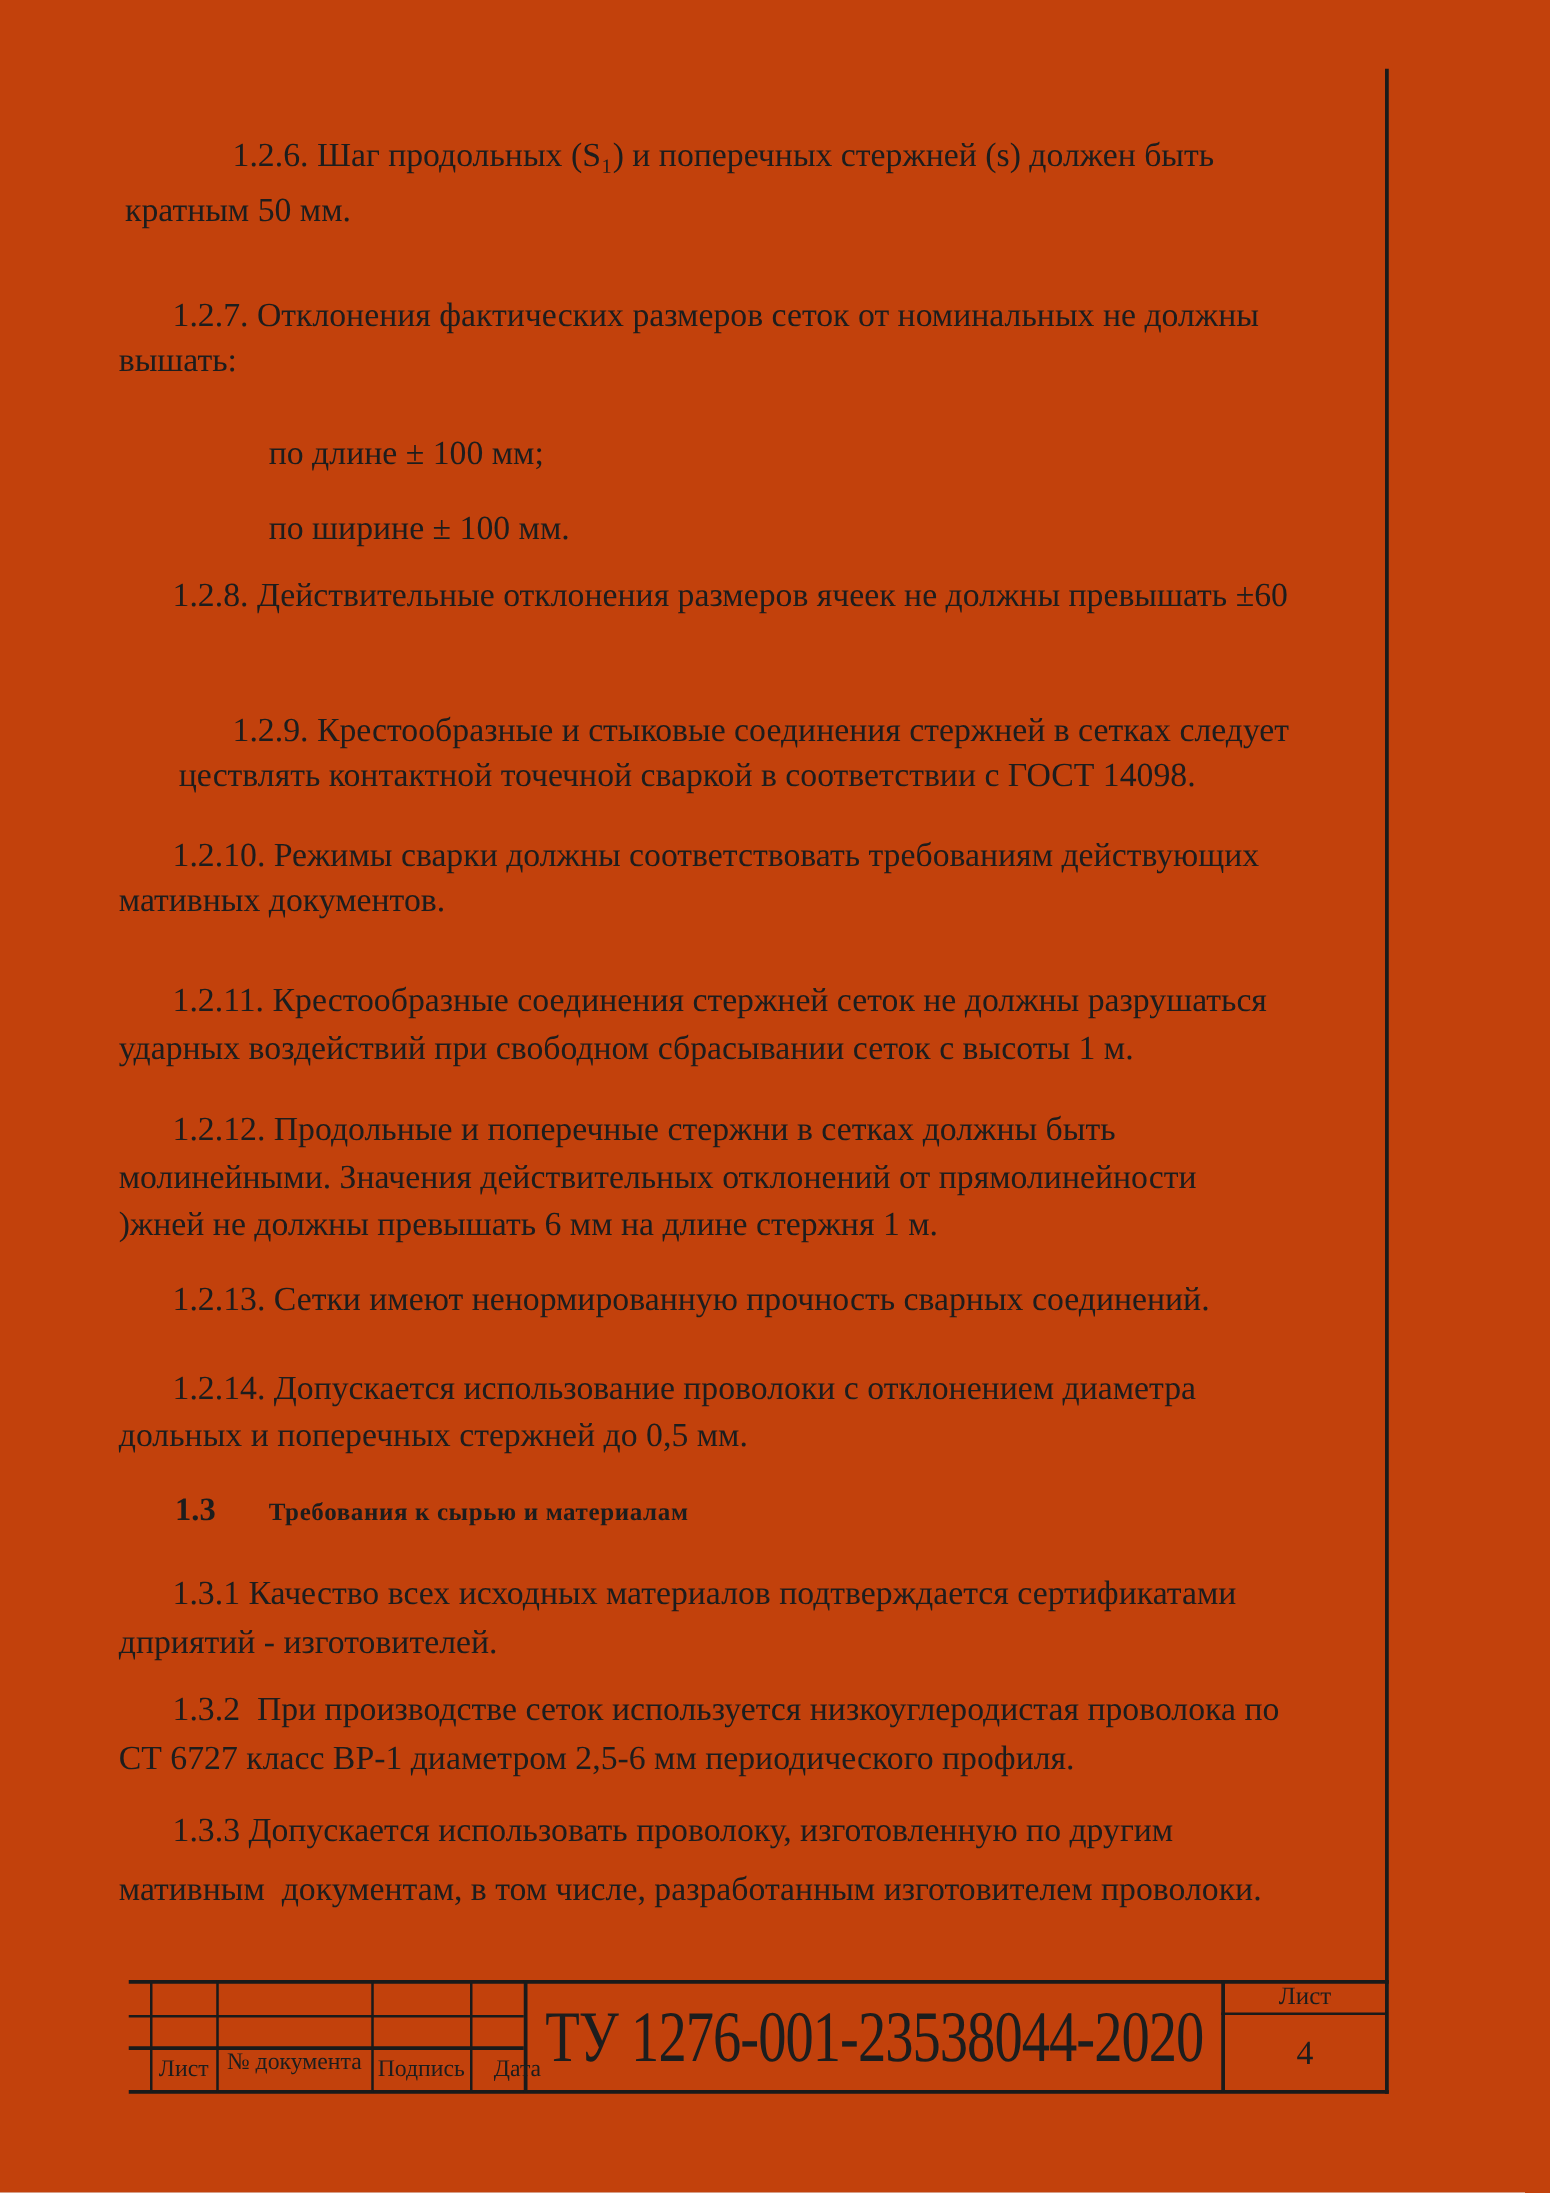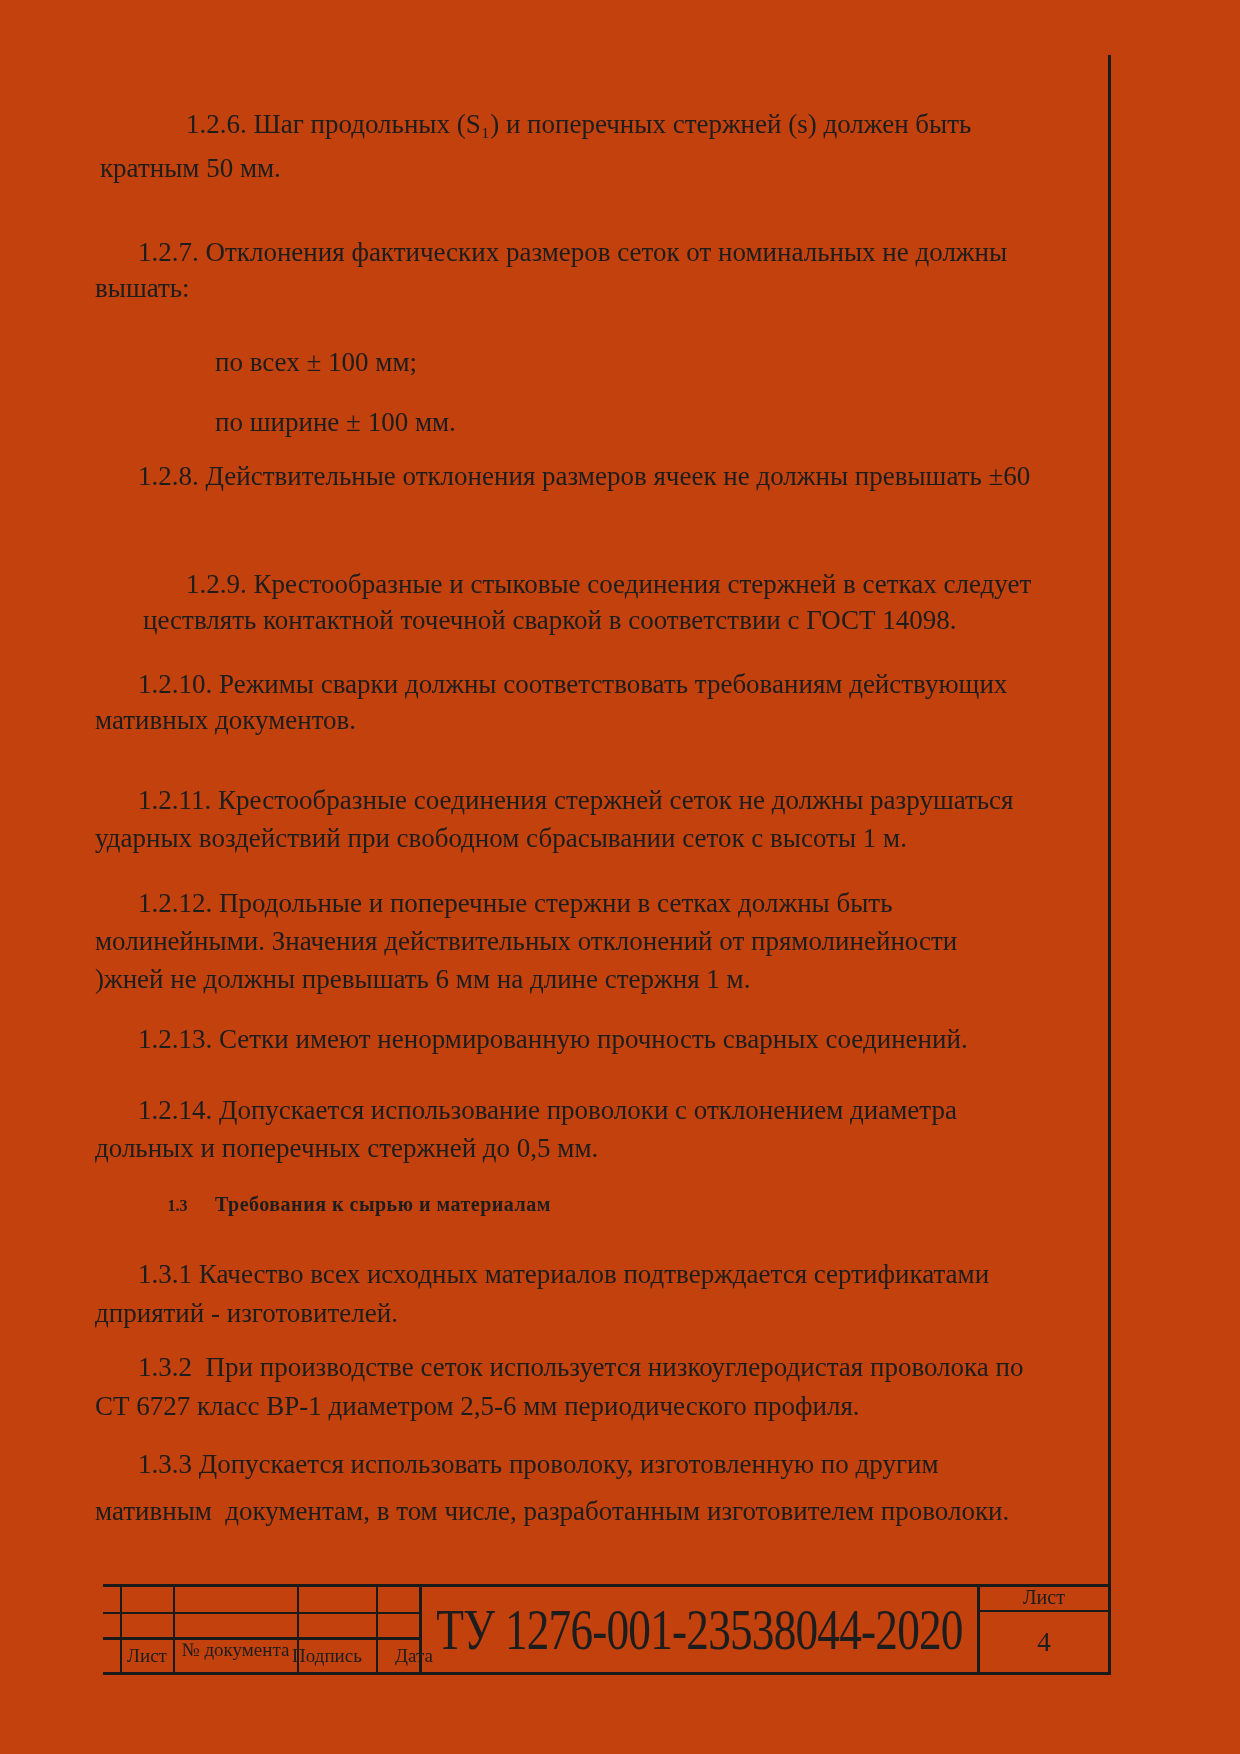--- a/index.html
+++ b/index.html
@@ -20,21 +20,21 @@
     width:1012px;
     letter-spacing:0px;
   }
   .vline,.hline{position:absolute;background:#1a1a1a;}
   .heading{
     position:absolute;
     display:flex;
     font-weight:bold;
     align-items:baseline;
   }
-  .heading .hnum{font-size:16px;width:75px;flex:0 0 75px;text-align:center;}
+  .heading .hnum{font-size:26px;width:75px;flex:0 0 75px;}
   .heading .htitle{font-size:20px;letter-spacing:0.5px;}
   .cell{
     position:absolute;
     display:flex;align-items:center;justify-content:center;
     text-align:center;
     overflow:hidden;
   }
   .footer-label{font-size:19px;}
   .docnum-cell span{
     font-size:58px;
@@ -52,21 +52,21 @@
 <div class="page">
 
   <div class="vline" style="left:1108px;top:55px;width:3px;height:1620px;"></div>
 
   <div class="para" style="top:102px;left:100px;text-indent:86px;line-height:44px;">1.2.6. Шаг продольных (S₁) и поперечных стержней (s) должен быть
 кратным 50 мм.</div>
 
   <div class="para" style="top:234px;left:95px;text-indent:43px;">1.2.7. Отклонения фактических размеров сеток от номинальных не должны
 вышать:</div>
 
-  <div class="para" style="top:344px;left:215px;">по всех ± 100 мм;</div>
+  <div class="para" style="top:344px;left:215px;">по длине ± 100 мм;</div>
 
   <div class="para" style="top:404px;left:215px;">по ширине ± 100 мм.</div>
 
   <div class="para" style="top:458px;left:95px;text-indent:43px;">1.2.8. Действительные отклонения размеров ячеек не должны превышать ±60</div>
 
   <div class="para" style="top:566px;left:95px;text-indent:43px;margin-left:48px;">1.2.9. Крестообразные и стыковые соединения стержней в сетках следует
 цествлять контактной точечной сваркой в соответствии с ГОСТ 14098.</div>
 
   <div class="para" style="top:666px;left:95px;text-indent:43px;">1.2.10. Режимы сварки должны соответствовать требованиям действующих
 мативных документов.</div>
@@ -107,21 +107,21 @@
 
     <div class="vline" style="left:120px;top:1584px;width:2px;height:90px;"></div>
     <div class="vline" style="left:173px;top:1584px;width:2px;height:90px;"></div>
     <div class="vline" style="left:297px;top:1584px;width:2px;height:90px;"></div>
     <div class="vline" style="left:376px;top:1584px;width:2px;height:90px;"></div>
     <div class="vline" style="left:419px;top:1584px;width:3px;height:90px;"></div>
     <div class="vline" style="left:977px;top:1584px;width:3px;height:90px;"></div>
 
     <div class="cell footer-label" style="left:121px;top:1640px;width:52px;height:32px;">Лист</div>
     <div class="cell footer-label" style="left:174px;top:1640px;width:123px;height:20px;">№ документа</div>
-    <div class="cell footer-label" style="left:288px;top:1640px;width:78px;height:32px;">Подпись</div>
+    <div class="cell footer-label" style="left:298px;top:1640px;width:78px;height:32px;">Подпись</div>
     <div class="cell footer-label" style="left:393px;top:1640px;width:42px;height:32px;border-radius:15px;">Дата</div>
 
     <div class="cell docnum-cell" style="left:422px;top:1587px;width:555px;height:85px;">
       <span>ТУ 1276-001-23538044-2020</span>
     </div>
 
     <div class="cell sheet-word" style="left:980px;top:1584px;width:128px;height:26px;">Лист</div>
     <div class="cell sheet-num" style="left:980px;top:1612px;width:128px;height:60px;">4</div>
   </div>
 

